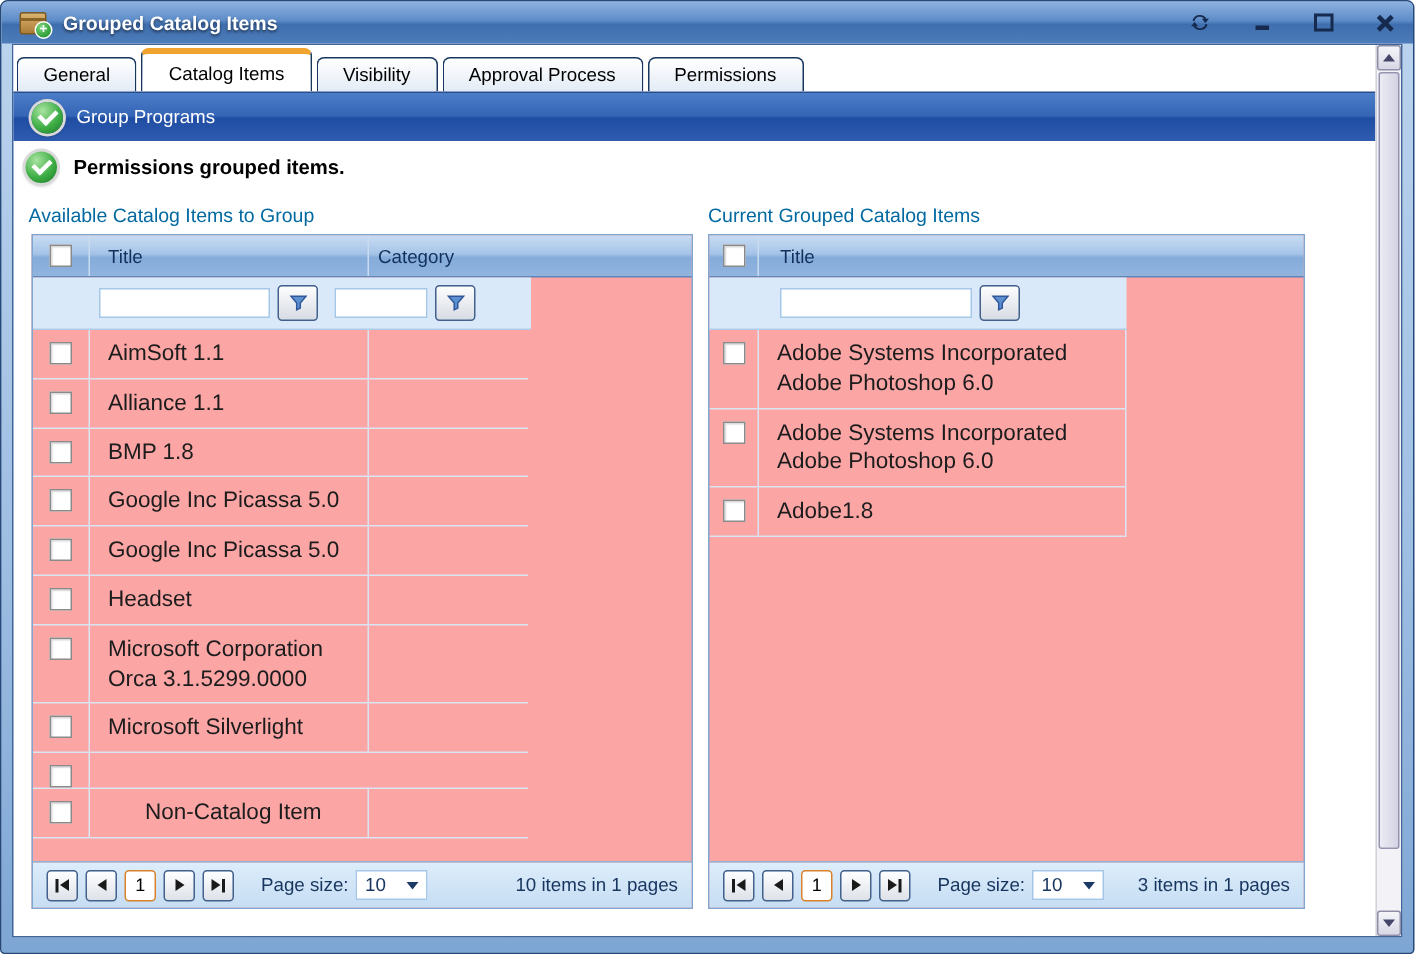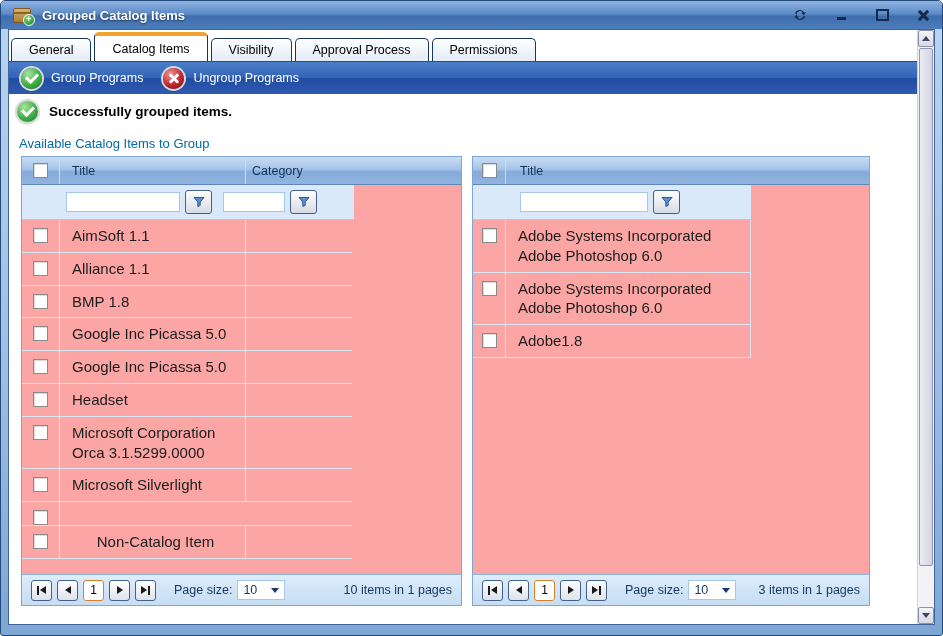--- a/index.html
+++ b/index.html
@@ -147,36 +147,31 @@
           </div>
         </div>
 
       <div class="toolbar">
         <div class="tb-btn">
           <span class="circ circ-green">
               <span class="glyph-check"></span>
             </span>
           <span>Group Programs</span>
         </div>
-        <div class="tb-btn">
-          <span class="circ circ-red">
-              <span class="glyph-x"></span>
-            </span>
-          <span>Ungroup Programs</span>
-        </div>
       </div>
 
       <div class="status">
         <span class="circ circ-green">
             <span class="glyph-check"></span>
           </span>
-        <span class="status-text">Successfully grouped items.</span>
+        <span class="status-text">Permissions grouped items.</span>
       </div>
 
       <div class="grid-label" id="left-label">Available Catalog Items to Group</div>
+      <div class="grid-label" id="right-label">Current Grouped Catalog Items</div>
 
       <div class="grid-box" id="left-grid">
         <div class="g-header">
           <div class="gh-cell gh-check" style="width:38px;">
             <span class="checkbox"></span>
           </div>
           <div class="gh-cell" style="width:186px;padding-left:12px;">Title</div>
           <div class="gh-cell" style="flex:1;padding-left:6px;border-right:none;">Category</div>
         </div>
         <div class="g-filter">

